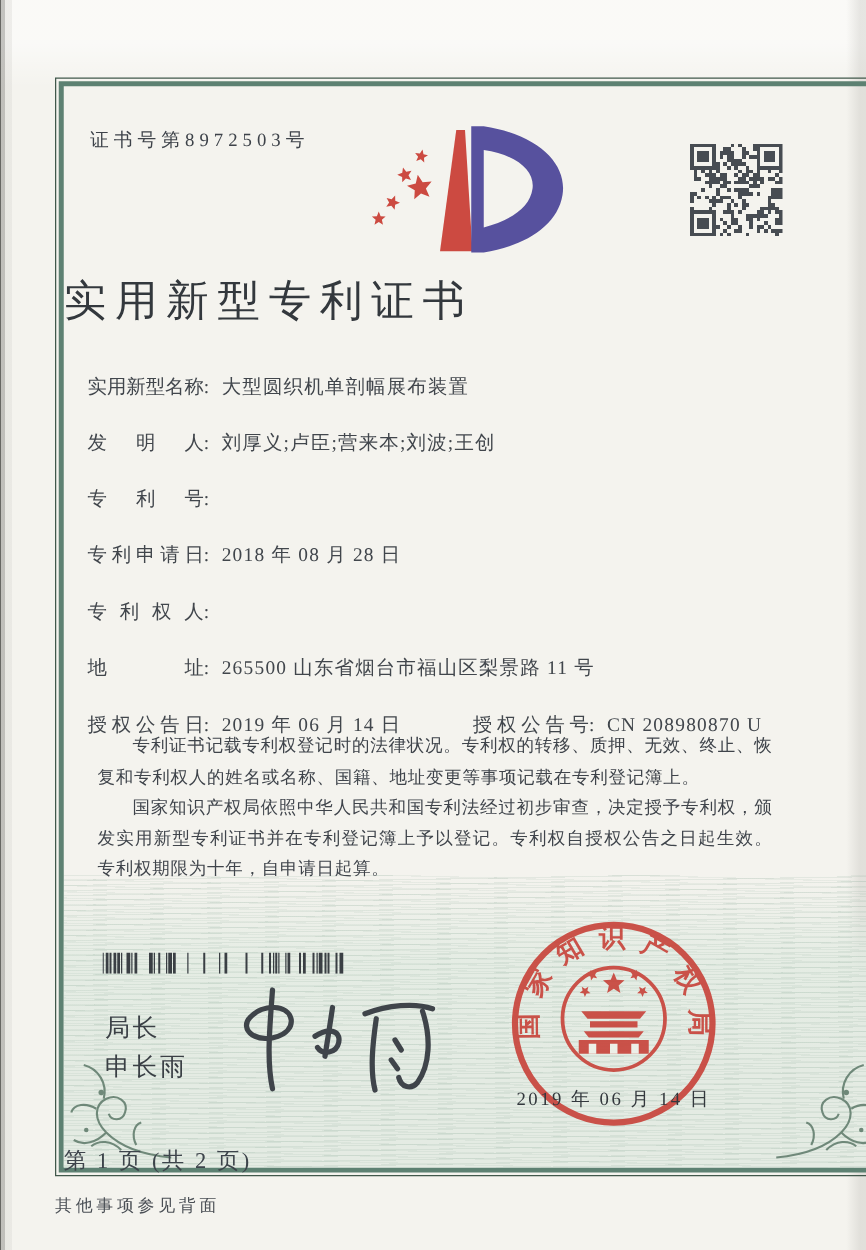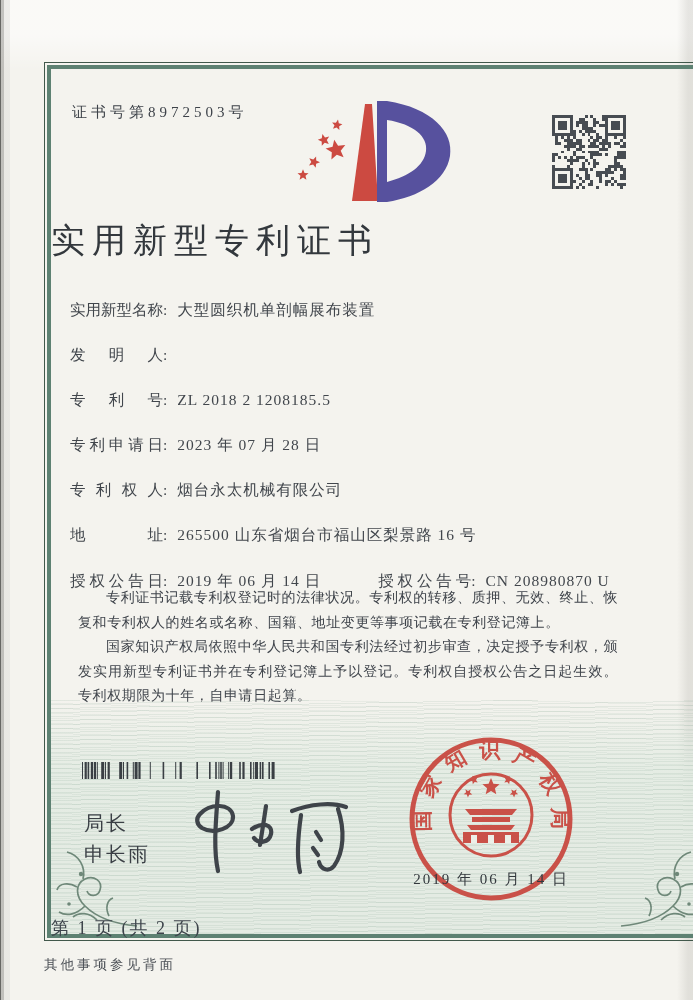--- a/index.html
+++ b/index.html
@@ -436,58 +436,57 @@
             <span class="colon">:</span>
           <span class="fvalue">大型圆织机单剖幅展布装置</span>
         </div>
         <div class="field-row">
           <span class="jlabel">
               <span>发</span>
               <span>明</span>
               <span>人</span>
             </span>
             <span class="colon">:</span>
+          <span class="fvalue">刘厚义;卢臣;营来本;刘波;王创</span>
         </div>
         <div class="field-row">
           <span class="jlabel">
               <span>专</span>
               <span>利</span>
               <span>号</span>
             </span>
             <span class="colon">:</span>
-          <span class="fvalue">ZL 2018 2 1208185.5</span>
         </div>
         <div class="field-row">
           <span class="jlabel">
               <span>专</span>
               <span>利</span>
               <span>申</span>
               <span>请</span>
               <span>日</span>
             </span>
             <span class="colon">:</span>
-          <span class="fvalue">2023 年 07 月 28 日</span>
+          <span class="fvalue">2018 年 08 月 28 日</span>
         </div>
         <div class="field-row">
           <span class="jlabel">
               <span>专</span>
               <span>利</span>
               <span>权</span>
               <span>人</span>
             </span>
             <span class="colon">:</span>
-          <span class="fvalue">烟台永太机械有限公司</span>
         </div>
         <div class="field-row">
           <span class="jlabel">
               <span>地</span>
               <span>址</span>
             </span>
             <span class="colon">:</span>
-          <span class="fvalue">265500 山东省烟台市福山区梨景路 16 号</span>
+          <span class="fvalue">265500 山东省烟台市福山区梨景路 11 号</span>
         </div>
         <div class="field-row row-double">
           <span class="jlabel">
               <span>授</span>
               <span>权</span>
               <span>公</span>
               <span>告</span>
               <span>日</span>
             </span>
             <span class="colon">:</span>

